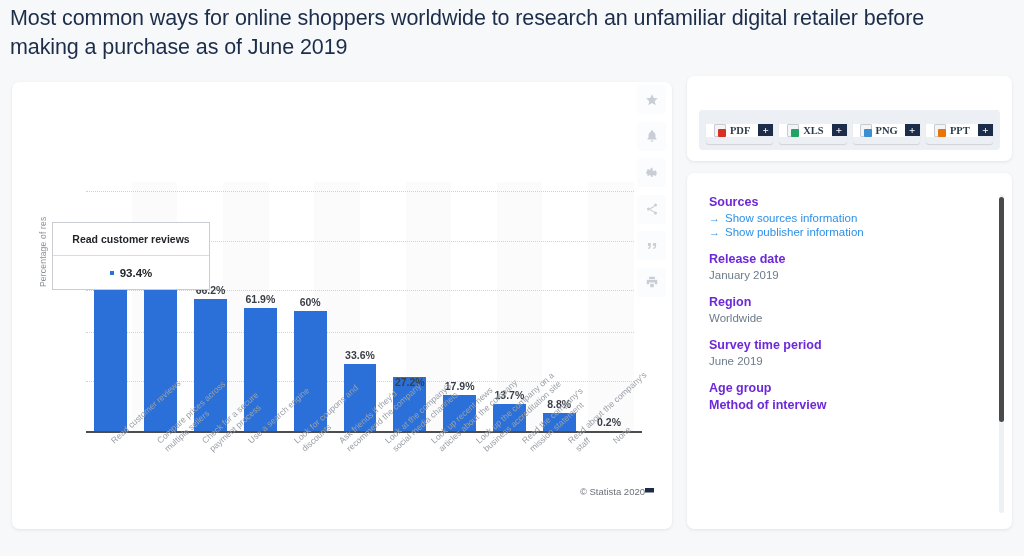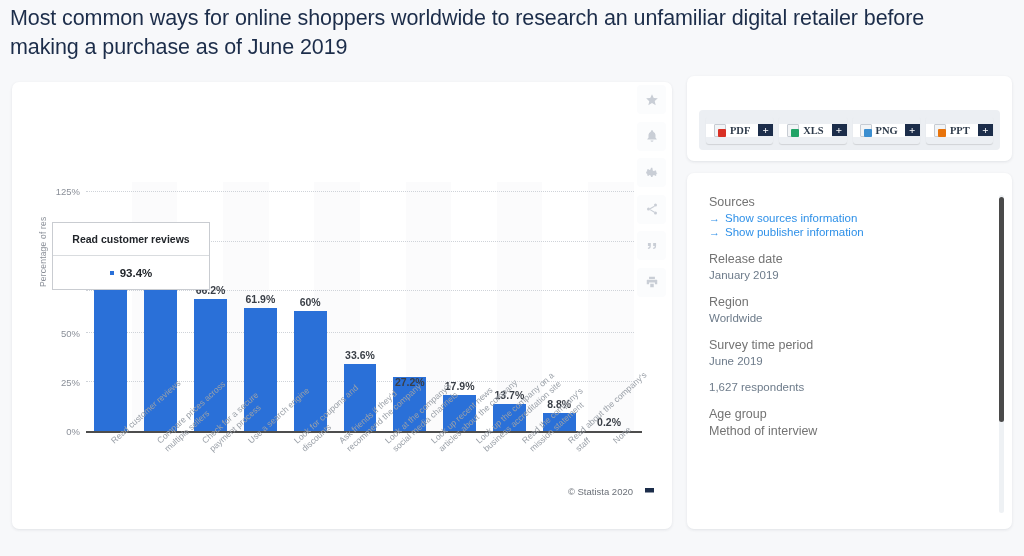--- a/index.html
+++ b/index.html
@@ -89,21 +89,21 @@
     display: flex; align-items: center; justify-content: center;
     font-size: 10.5px; font-weight: bold; color: #22262b;
   }
   .tt-body { height: 34px; display: flex; align-items: center; justify-content: center; gap: 6px; }
   .tt-dot { width: 4px; height: 4px; background: #2a70d8; }
   .tt-val { font-size: 11.5px; font-weight: bold; color: #22262b; }
 
   
   .credit {
     position: absolute; right: 18px; top: 404px;
-    font-size: 9.5px; color: #6b7078; display: flex; align-items: center; gap: 12px;
+    font-size: 9.5px; color: #6b7078; display: flex; align-items: center; gap: 0;
   }
   .flag { width: 9px; height: 8px; background: #1c2d4a; display: inline-block;
           clip-path: polygon(0 0,100% 0,100% 62%,0 62%,0 100%,0 100%); }
 
   
   .toolbar { position: absolute; left: 637px; top: 85px; width: 30px; }
   .tool-btn {
     width: 29px; height: 29px; margin-bottom: 7.5px;
     background: #fbfcfd; border-radius: 4px;
     display: flex; align-items: center; justify-content: center;
@@ -147,21 +147,21 @@
     width: 8px; height: 8px; border-radius: 1px;
   }
   .fi-base { background: #f2f4f6; border: 1px solid #c7ccd3; }
 
   .src-card {
     position: absolute; left: 687px; top: 173px; width: 325px; height: 356px;
     background: #fff; border-radius: 7px; box-shadow: 0 1px 3px rgba(30,40,60,.10);
     overflow: hidden;
   }
   .src-inner { padding: 22px 22px 0 22px; }
-  .s-h { font-size: 12.5px; font-weight: normal; color: #737373; margin-bottom: 3px; }
+  .s-h { font-size: 12.5px; font-weight: bold; color: #6d28d9; margin-bottom: 3px; }
   .s-v { font-size: 11.5px; color: #6d7b8a; margin-bottom: 14px; }
   .s-link {
     font-size: 11.5px; color: #2e90e8; margin-bottom: 2px;
     display: flex; align-items: center; gap: 5px;
   }
   .arrow { color: #2e90e8; font-size: 11px; }
   .s-gap { height: 12px; }
   .scroll-track {
     position: absolute; right: 8px; top: 22px; width: 5px; height: 318px;
     background: #eef1f4; border-radius: 3px;
@@ -176,26 +176,20 @@
 
 <div class="page">
 
   <h1 class="title">Most common ways for online shoppers worldwide to research an unfamiliar digital retailer before making a purchase as of June 2019</h1>
 
   <div class="chart-card">
     <div class="plot-wrap">
 
       <div class="yaxis-title">Percentage of res</div>
 
-      <div class="ylabels">
-        <div class="ytick" style="top:104px">125%</div>
-        <div class="ytick" style="top:246px">50%</div>
-        <div class="ytick" style="top:295px">25%</div>
-        <div class="ytick" style="top:344px">0%</div>
-      </div>
 
       <div class="plot">
         <div class="gridline" style="top:9px"></div>
         <div class="gridline" style="top:59px"></div>
         <div class="gridline" style="top:108px"></div>
         <div class="gridline" style="top:150px"></div>
         <div class="gridline" style="top:199px"></div>
       </div>
 
       <div class="bars" id="bars">
@@ -397,21 +391,20 @@
           <span class="arrow">→</span>
           <span>Show publisher information</span>
         </div>
         <div class="s-gap"></div>
         <div class="s-h">Release date</div>
         <div class="s-v">January 2019</div>
         <div class="s-h">Region</div>
         <div class="s-v">Worldwide</div>
         <div class="s-h">Survey time period</div>
         <div class="s-v">June 2019</div>
-        <div class="s-v">1,627 respondents</div>
         <div class="s-h">Age group</div>
         <div class="s-h">Method of interview</div>
       </div>
     <div class="scroll-track"></div>
     <div class="scroll-thumb"></div>
   </div>
 
 </div>
 
 </body></html>

